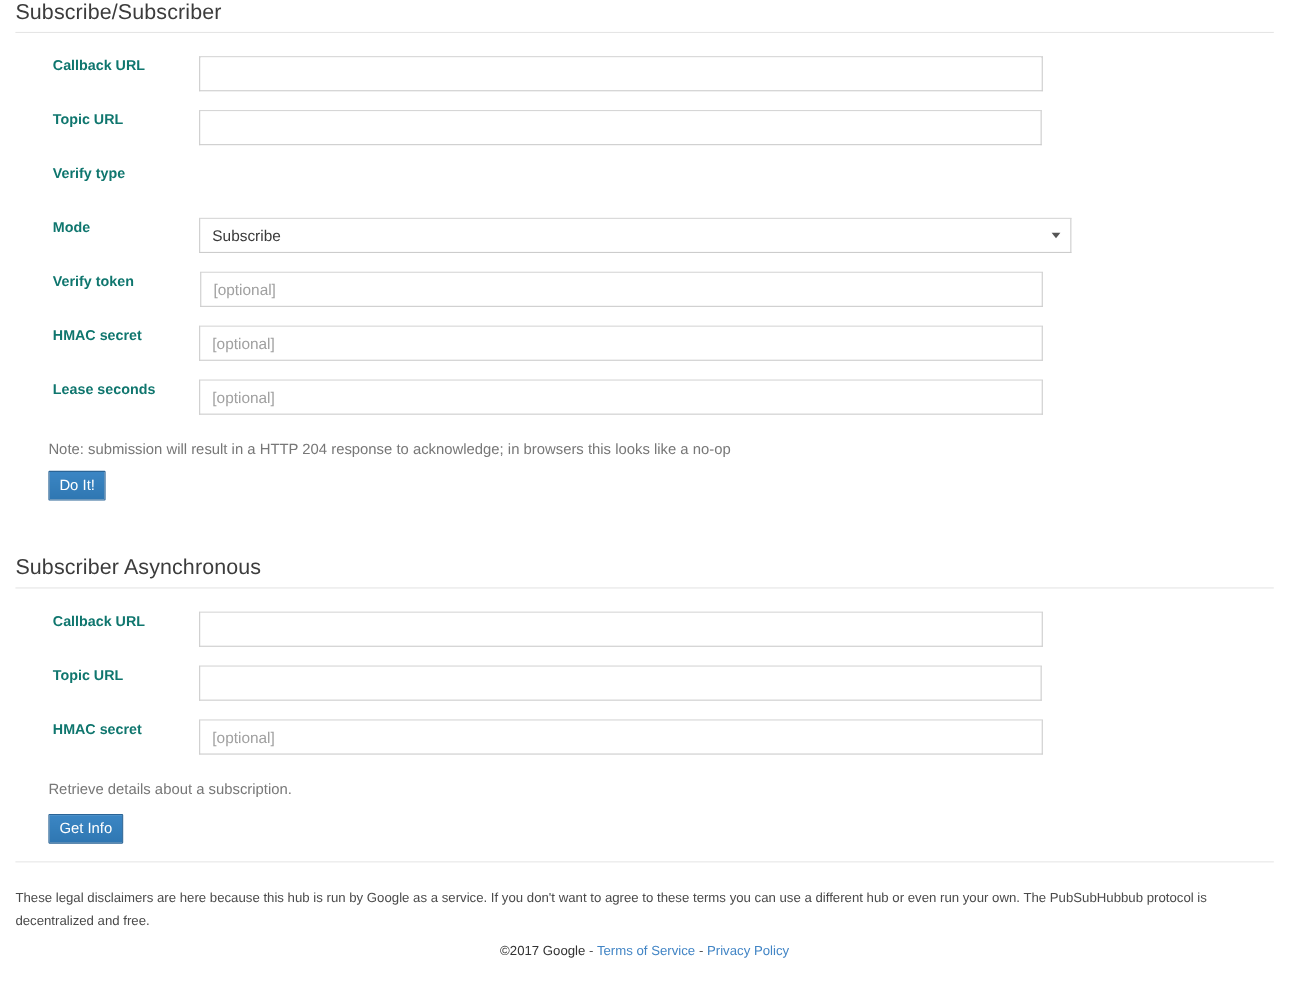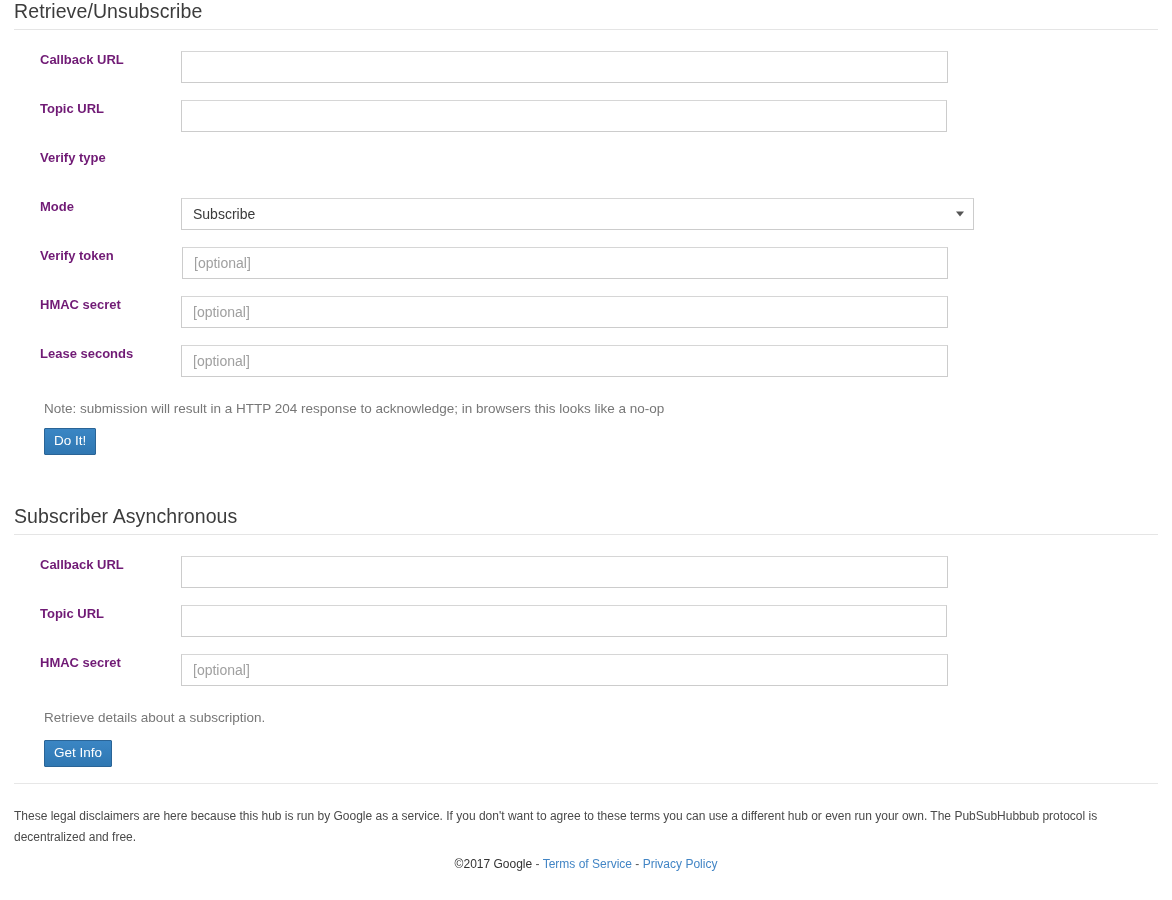--- a/index.html
+++ b/index.html
@@ -41,25 +41,25 @@
     height: 1px;
     background: #e5e5e5;
     margin: 0 14px 0 14px;
   }
   .row {
     position: relative;
     height: 49px;
   }
   .row-label {
     position: absolute;
-    left: 40px;
+    left: 48px;
     top: 0;
     font-size: 13px;
     font-weight: bold;
-    color: #701a75;
+    color: #0f766e;
     line-height: 16px;
     white-space: nowrap;
   }
   .field {
     position: absolute;
     box-sizing: border-box;
     background: #ffffff;
     border: 1px solid #cccccc;
     border-top-color: #d6d6d6;
     height: 32px;
@@ -145,21 +145,21 @@
     text-decoration: none;
   }
   .sep { color: #555555; }
 </style>
 </head>
 <body>
 
 <div class="page">
 
   <div class="section" style="top:0px;">
-    <h2 class="section-title">Retrieve/Unsubscribe</h2>
+    <h2 class="section-title">Subscribe/Subscriber</h2>
     <div class="section-rule"></div>
   </div>
 
   <div>
 
     <div class="row" style="position:absolute; left:0; top:51px; width:1172px;">
       <div class="row-label" style="top:1px;">Callback URL</div>
       <div class="field" style="left:181px; top:0px; width:767px;">
         <span class="field-text placeholder"></span>
       </div>

